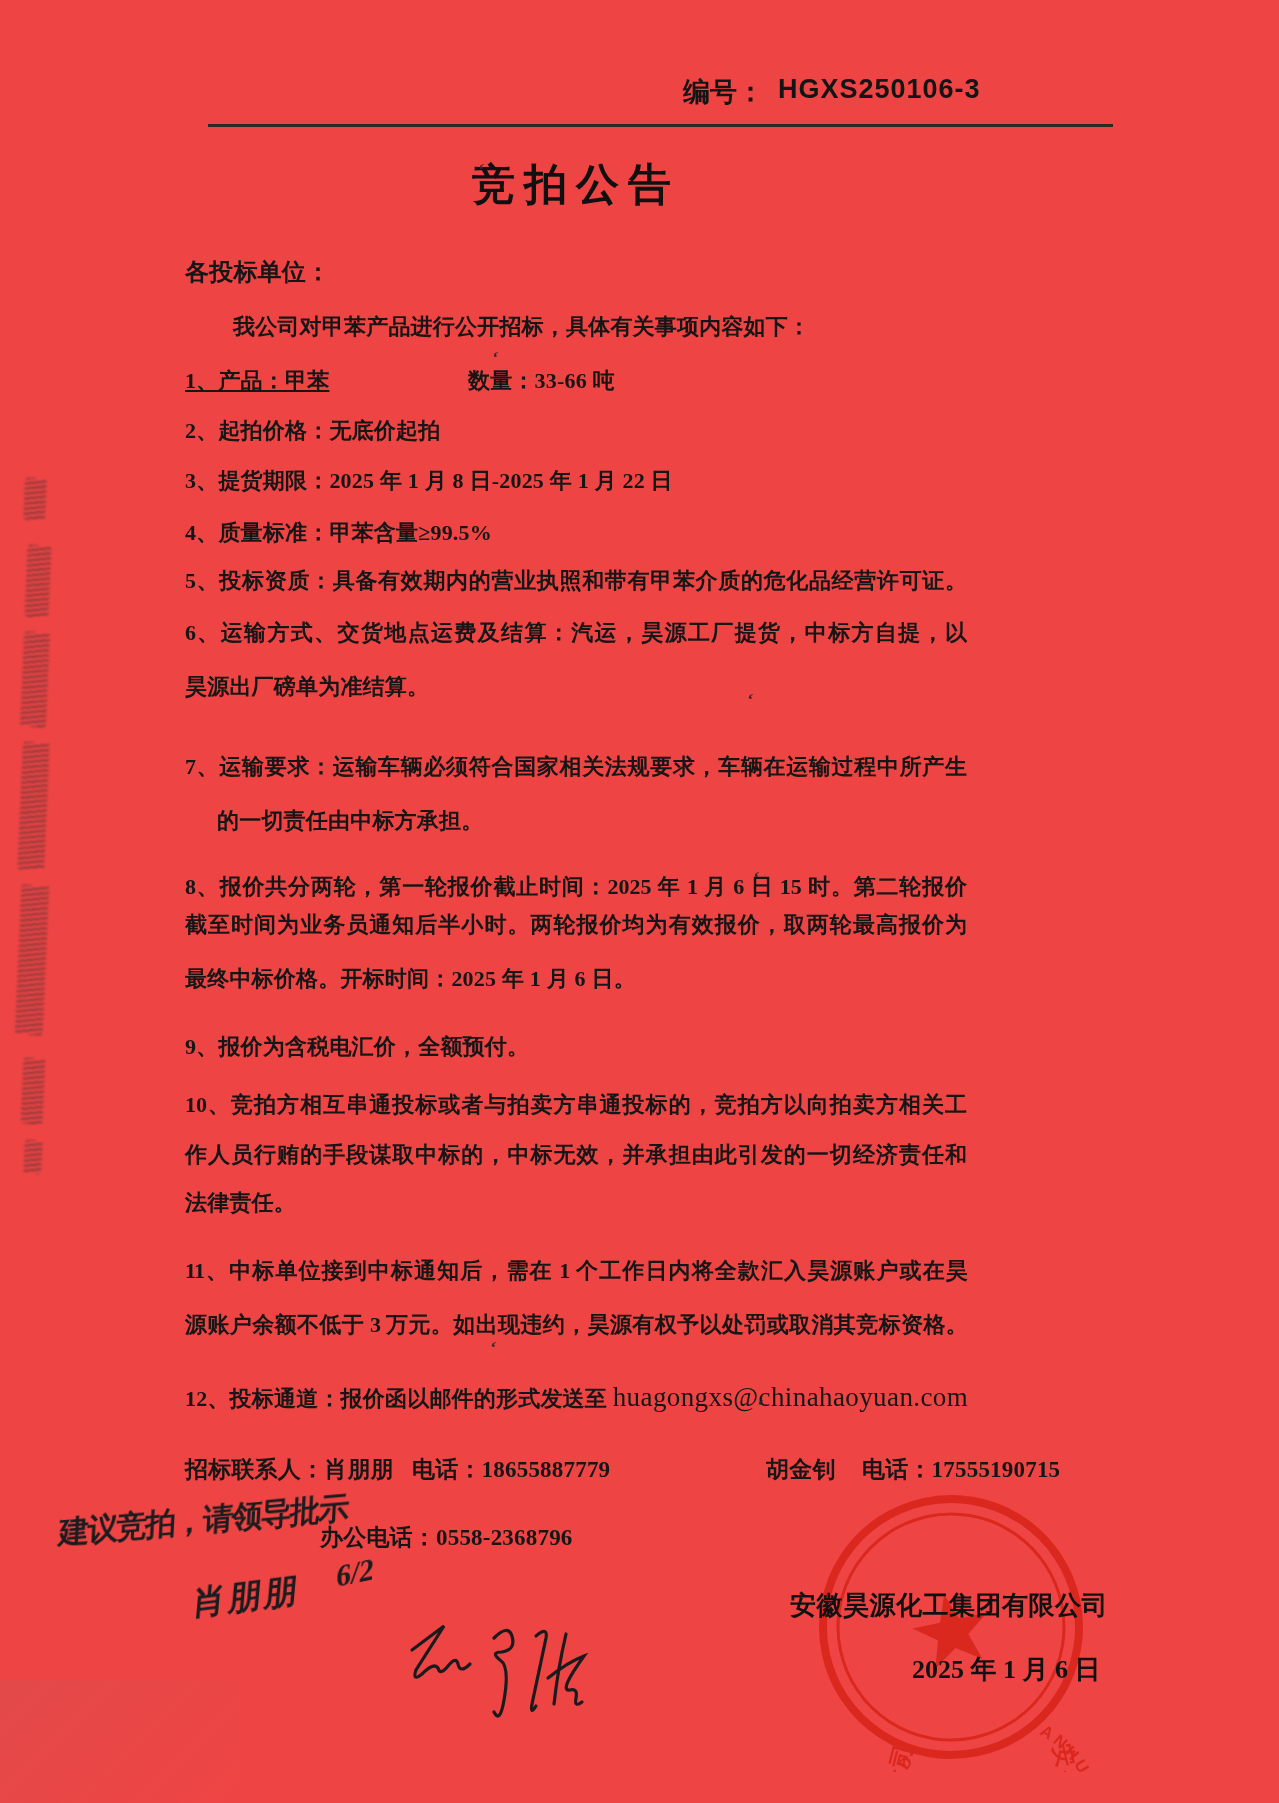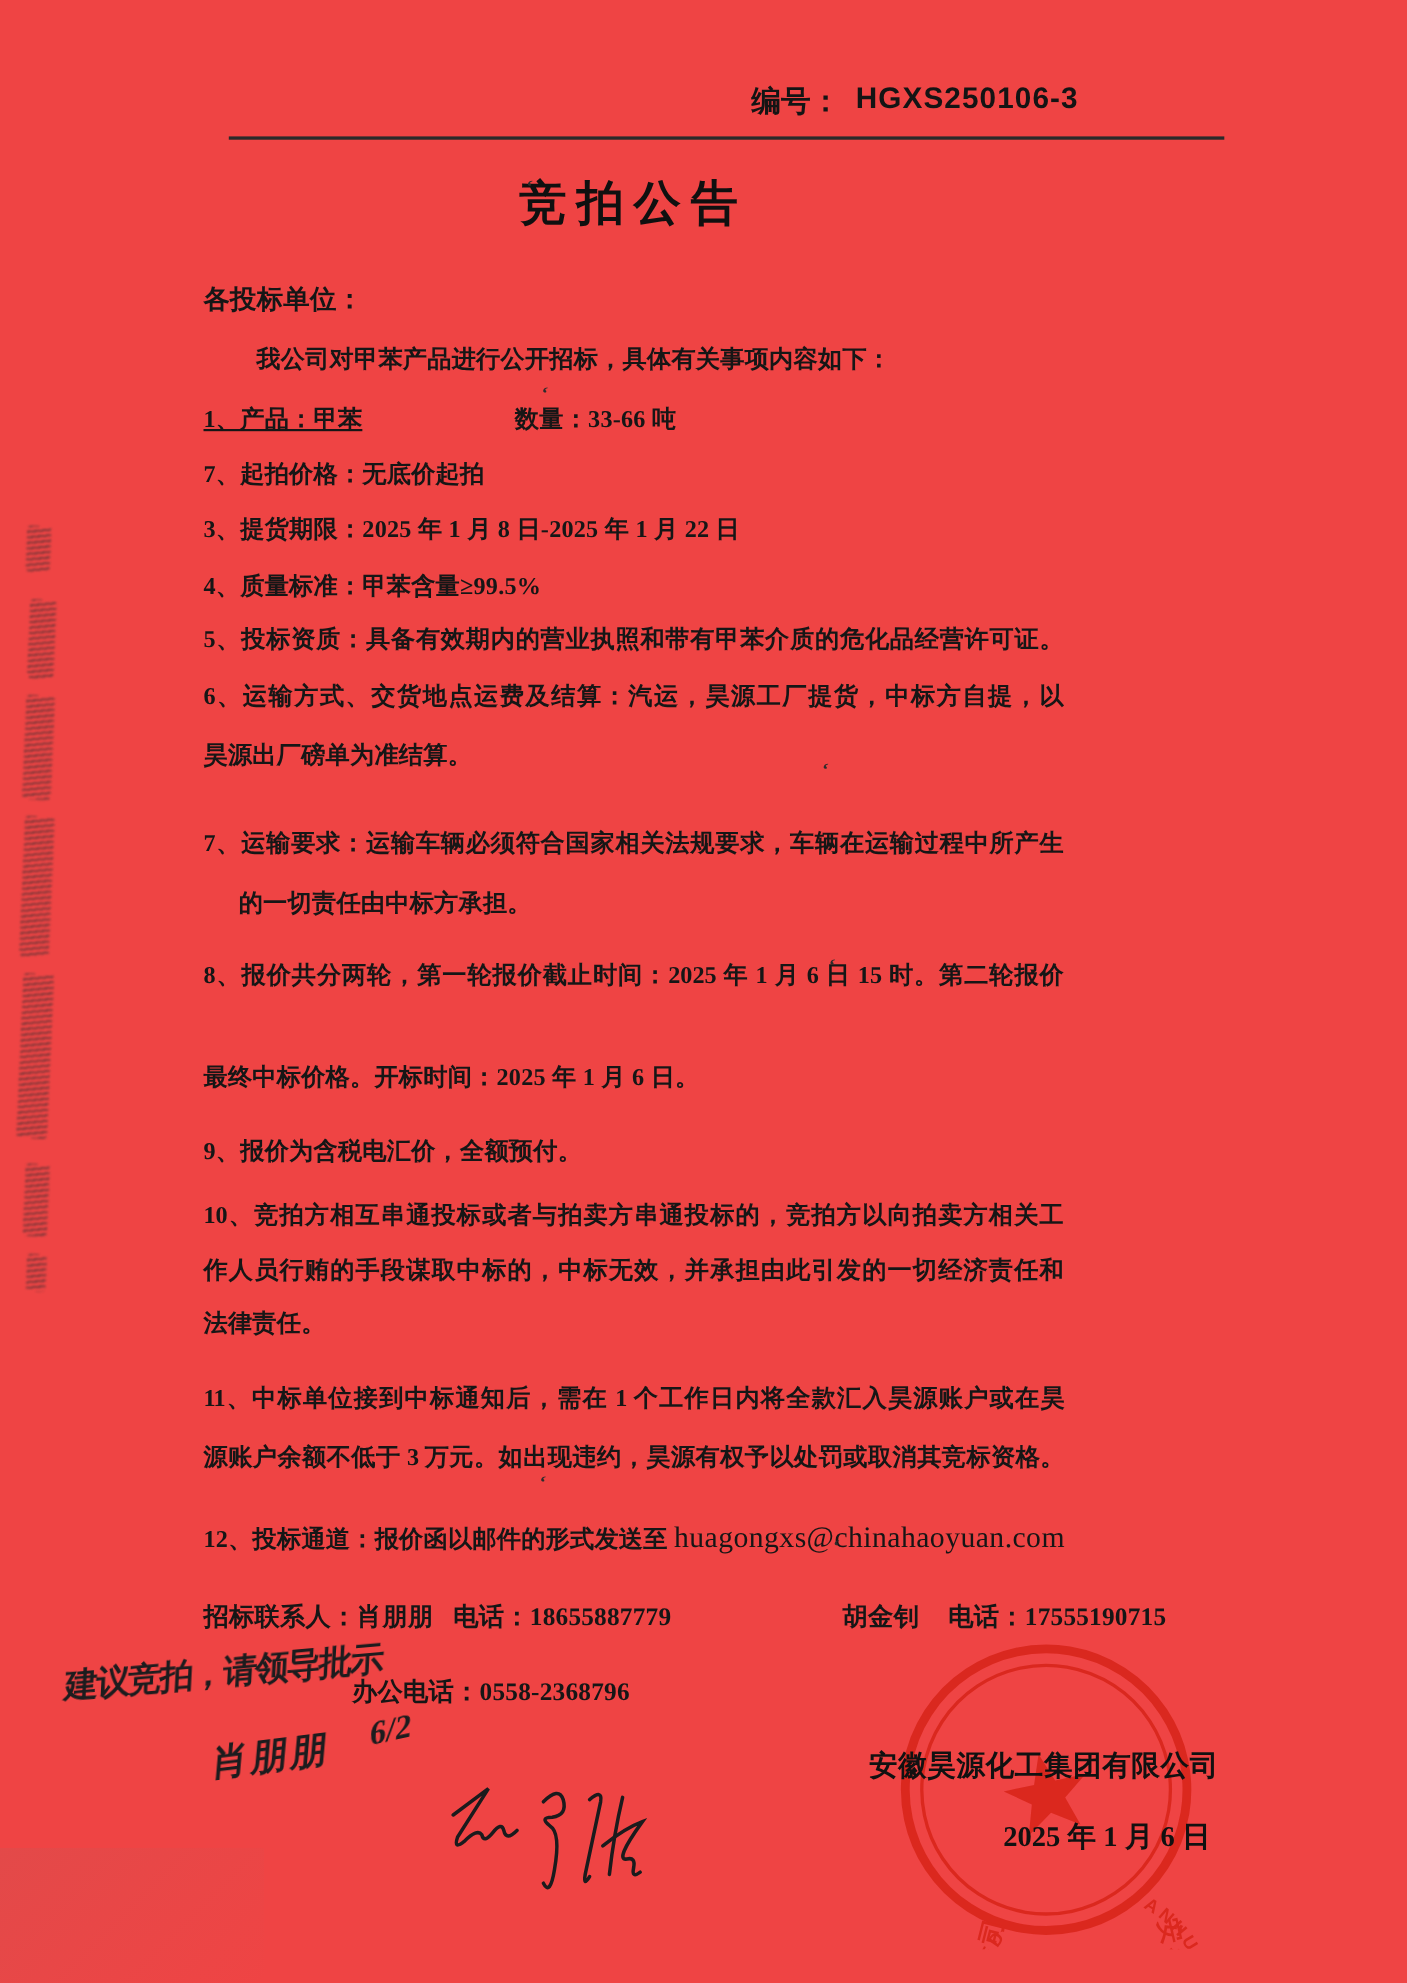--- a/index.html
+++ b/index.html
@@ -61,29 +61,30 @@
   <div class="rule"></div>
 
   <div class="speck" style="left:478px;top:160px;">‘</div>
   <div class="title">竞拍公告</div>
 
   <div class="ln" style="top:256px;font-size:24px;">各投标单位：</div>
   <div class="ln" style="left:233px;top:312px;">我公司对甲苯产品进行公开招标，具体有关事项内容如下：</div>
 
   <div class="ln" style="top:366px;text-decoration:underline;">1、产品：甲苯</div>
   <div class="ln" style="left:468px;top:366px;">数量：33-66 吨</div>
-  <div class="ln" style="top:416px;">7、起拍价格：无底价起拍</div>
+  <div class="ln" style="top:416px;">2、起拍价格：无底价起拍</div>
   <div class="ln" style="top:466px;">3、提货期限：2025 年 1 月 8 日-2025 年 1 月 22 日</div>
   <div class="ln" style="top:518px;">4、质量标准：甲苯含量≥99.5%</div>
   <div class="ln j" style="top:566px;">5、投标资质：具备有效期内的营业执照和带有甲苯介质的危化品经营许可证。</div>
   <div class="ln j" style="top:618px;">6、运输方式、交货地点运费及结算：汽运，昊源工厂提货，中标方自提，以</div>
   <div class="ln" style="top:672px;">昊源出厂磅单为准结算。</div>
   <div class="ln j" style="top:752px;">7、运输要求：运输车辆必须符合国家相关法规要求，车辆在运输过程中所产生</div>
   <div class="ln" style="top:806px;margin-left:32px;">的一切责任由中标方承担。</div>
   <div class="ln j" style="top:872px;">8、报价共分两轮，第一轮报价截止时间：2025 年 1 月 6 日 15 时。第二轮报价</div>
+  <div class="ln j" style="top:910px;">截至时间为业务员通知后半小时。两轮报价均为有效报价，取两轮最高报价为</div>
   <div class="ln" style="top:964px;text-align:right;">最终中标价格。开标时间：2025 年 1 月 6 日。</div>
   <div class="ln" style="top:1032px;">9、报价为含税电汇价，全额预付。</div>
   <div class="ln j" style="top:1090px;">10、竞拍方相互串通投标或者与拍卖方串通投标的，竞拍方以向拍卖方相关工</div>
   <div class="ln j" style="top:1140px;">作人员行贿的手段谋取中标的，中标无效，并承担由此引发的一切经济责任和</div>
   <div class="ln" style="top:1188px;">法律责任。</div>
   <div class="ln j tight" style="top:1256px;">11、中标单位接到中标通知后，需在 1 个工作日内将全款汇入昊源账户或在昊</div>
   <div class="ln j tight" style="top:1310px;">源账户余额不低于 3 万元。如出现违约，昊源有权予以处罚或取消其竞标资格。</div>
 
   <div class="ln" style="top:1382px;"><span>12、投标通道：报价函以邮件的形式发送至 </span><span class="email">huagongxs@chinahaoyuan.com</span></div>
 

